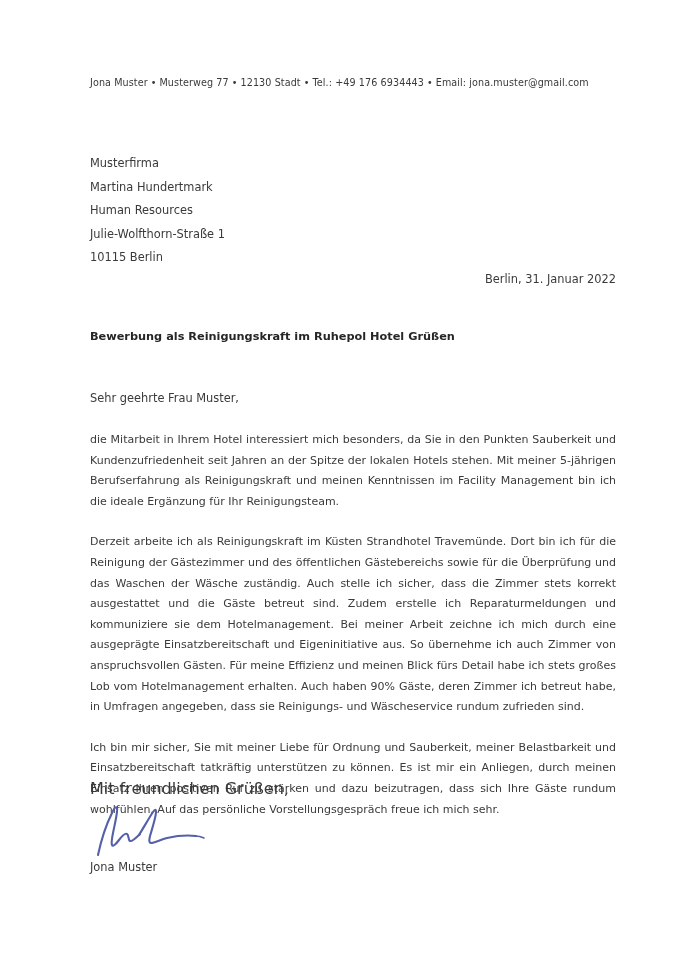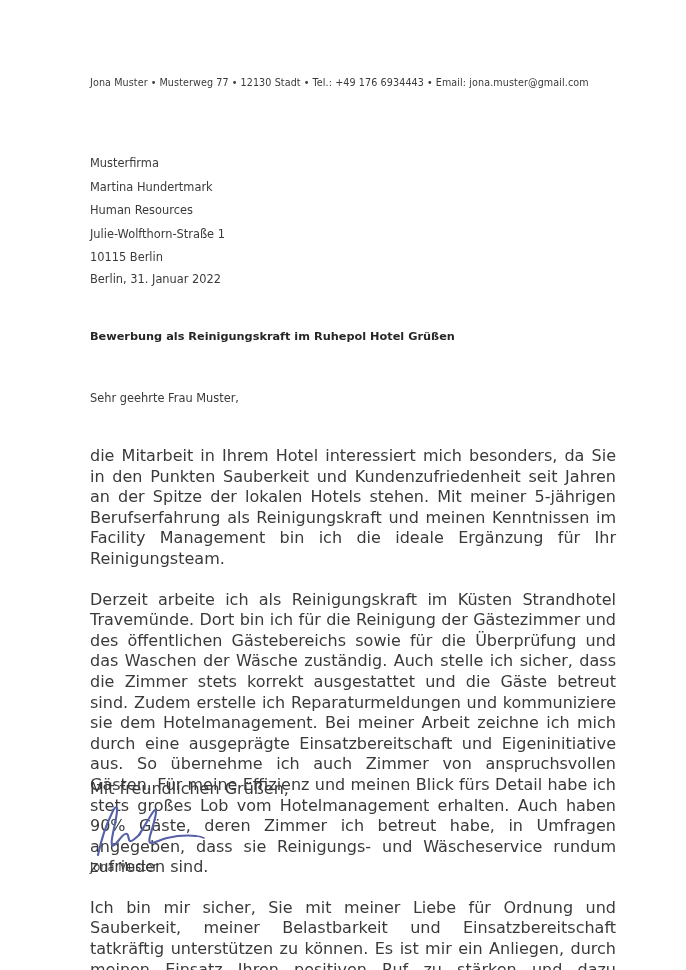--- a/index.html
+++ b/index.html
@@ -55,21 +55,21 @@
     line-height: 23.6px;
     color: #3a3a3a;
   }
 
   
   .date {
     position: absolute;
     top: 270px;
     left: 0;
     width: 526px;
-    text-align: left;
+    text-align: right;
     font-size: 11.4px;
     line-height: 18px;
     color: #3a3a3a;
   }
 
   
   .subject {
     position: absolute;
     top: 328px;
     left: 0;
@@ -92,25 +92,25 @@
   }
 
   
   .body-block {
     position: absolute;
     top: 430px;
     left: 0;
     width: 526px;
   }
   .para {
-    font-size: 16px;
+    font-size: 11px;
     line-height: 20.6px;
     color: #3a3a3a;
     text-align: justify;
-    margin: 16px 0 20px 0;
+    margin: 0 0 20px 0;
     hyphens: none;
   }
   .para:last-child { margin-bottom: 0; }
 
   
   .closing {
     position: absolute;
     top: 780px;
     left: 0;
     font-size: 16px;

